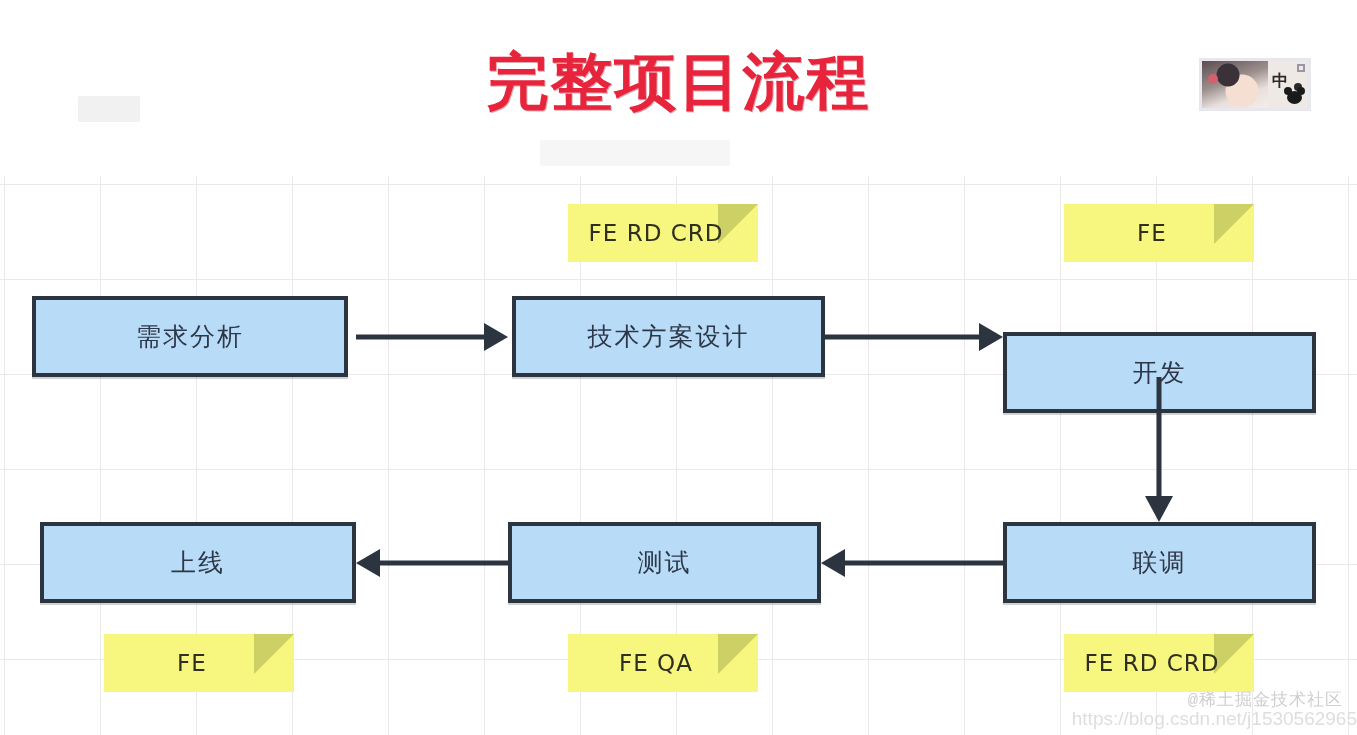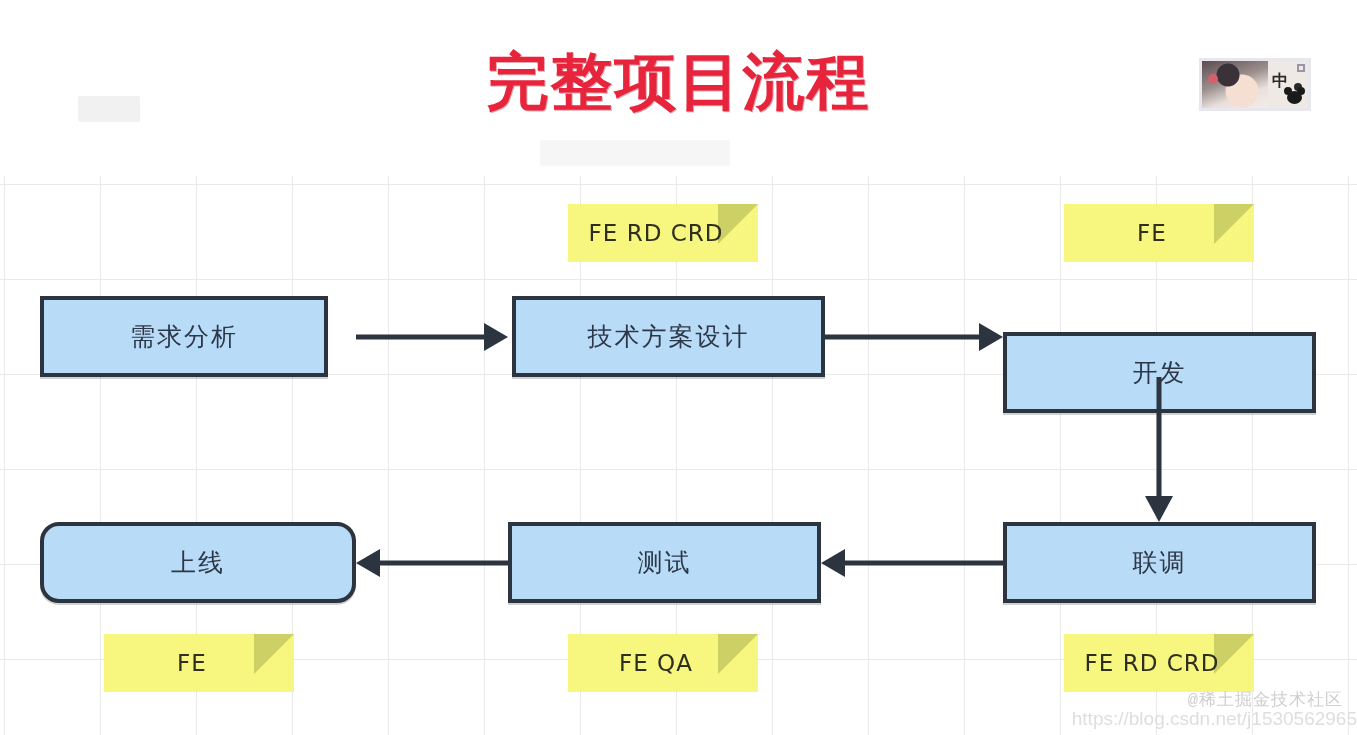--- a/index.html
+++ b/index.html
@@ -281,21 +281,21 @@
     <div class="sticky" style="left:568px; top:28px; width:190px; height:58px;">
       <span class="fold-tri"></span>
       <span class="sticky-body">FE RD CRD</span>
     </div>
 
     <div class="sticky" style="left:1064px; top:28px; width:190px; height:58px;">
       <span class="fold-tri"></span>
       <span class="sticky-body">FE</span>
     </div>
 
-    <div class="proc-box" style="left:40px; top:120px; width:288px; height:81px;">
+    <div class="proc-box" style="left:32px; top:120px; width:316px; height:81px;">
       <span>需求分析</span>
     </div>
 
     <div class="proc-box" style="left:512px; top:120px; width:313px; height:81px;font-family:Liberation Mono, monospace;">
       <span>技术方案设计</span>
     </div>
 
     <div class="proc-box" style="left:1003px; top:120px; width:313px; height:81px;margin-top:36px;">
       <span>开发</span>
     </div>
@@ -308,21 +308,21 @@
     <div class="arrow-h" style="left:821px; top:146px; width:182px; height:30px;">
       <span class="shaft" style="left:0; right:22px;"></span>
       <span class="head-right"></span>
     </div>
 
     <div class="arrow-v" style="left:1144px; top:201px; width:30px; height:145px;">
       <span class="shaft" style="top:0; bottom:24px;"></span>
       <span class="head-down"></span>
     </div>
 
-    <div class="proc-box" style="left:40px; top:346px; width:316px; height:81px;border-radius:19px;">
+    <div class="proc-box" style="left:40px; top:346px; width:316px; height:81px;">
       <span>上线</span>
     </div>
 
     <div class="proc-box" style="left:508px; top:346px; width:313px; height:81px;">
       <span>测试</span>
     </div>
 
     <div class="proc-box" style="left:1003px; top:346px; width:313px; height:81px;">
       <span>联调</span>
     </div>

